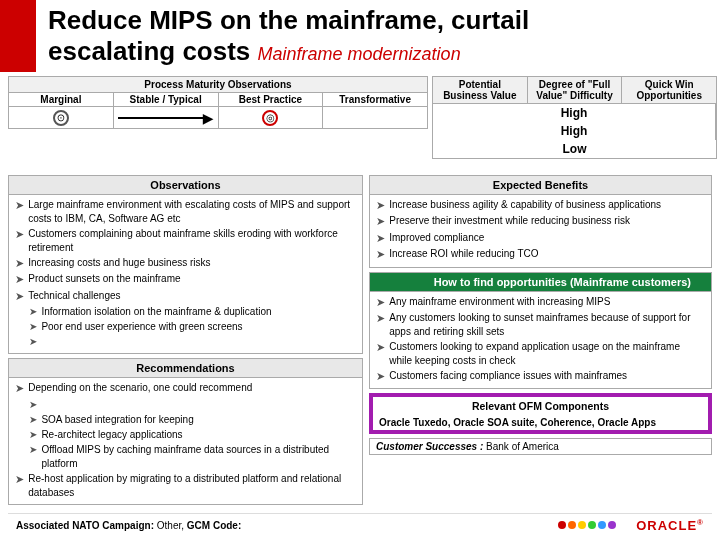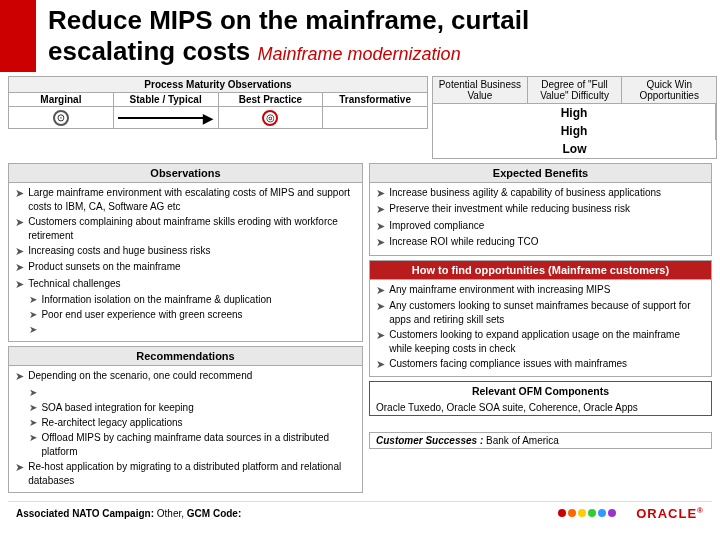--- a/index.html
+++ b/index.html
@@ -45,21 +45,21 @@
 
     
     .main {
       padding: 4px 8px;
     }
 
     
     .maturity-row {
       display: flex;
       align-items: stretch;
-      margin-bottom: 4px;
+      margin-bottom: 16px;
     }
     .maturity-left {
       flex: 0 0 420px;
     }
     .maturity-right {
       flex: 0 0 285px;
       margin-left: 4px;
     }
 
     .maturity-header {
@@ -138,21 +138,21 @@
       font-size: 14px;
       line-height: 1;
       margin-left: -2px;
     }
 
     
     .right-header {
       display: flex;
       border: 1px solid #aaa;
       font-size: 10px;
-      font-weight: normal;
+      font-weight: bold;
       text-align: center;
     }
     .right-header-cell {
       flex: 1;
       padding: 2px 4px;
       border-right: 1px solid #aaa;
       background: #f0f0f0;
     }
     .right-header-cell:last-child { border-right: none; }
     .right-values {
@@ -190,22 +190,23 @@
     }
     .section-title {
       background: #e8e8e8;
       font-weight: bold;
       text-align: center;
       padding: 3px 20px;
       font-size: 11px;
       border-bottom: 1px solid #aaa;
     }
     .section-title.dark {
-      background: #b91c1c;
+      background: #15803d;
       color: #fff;
+      text-align: right;
     }
     .section-content {
       padding: 3px 6px;
       font-size: 10px;
       line-height: 1.4;
     }
 
     .bullet-item {
       display: flex;
       align-items: flex-start;
@@ -222,32 +223,33 @@
       align-items: flex-start;
       margin-left: 14px;
       margin-bottom: 1px;
     }
     .sub-bullet .bullet-arrow {
       font-size: 10px;
     }
 
     
     .ofm-box {
-      border: 1px solid #a21caf;
-      margin-bottom: 16px;
+      border: 4px solid #a21caf;
+      margin-bottom: 4px;
     }
     .ofm-title {
       font-weight: bold;
       text-align: center;
       padding: 3px 4px;
       font-size: 10.5px;
     }
     .ofm-content {
       padding: 2px 6px;
       font-size: 10px;
+      font-weight: bold;
     }
 
     
     .customer-box {
       border: 1px solid #aaa;
       padding: 2px 6px;
       font-size: 10px;
     }
     .customer-label {
       font-weight: bold;

